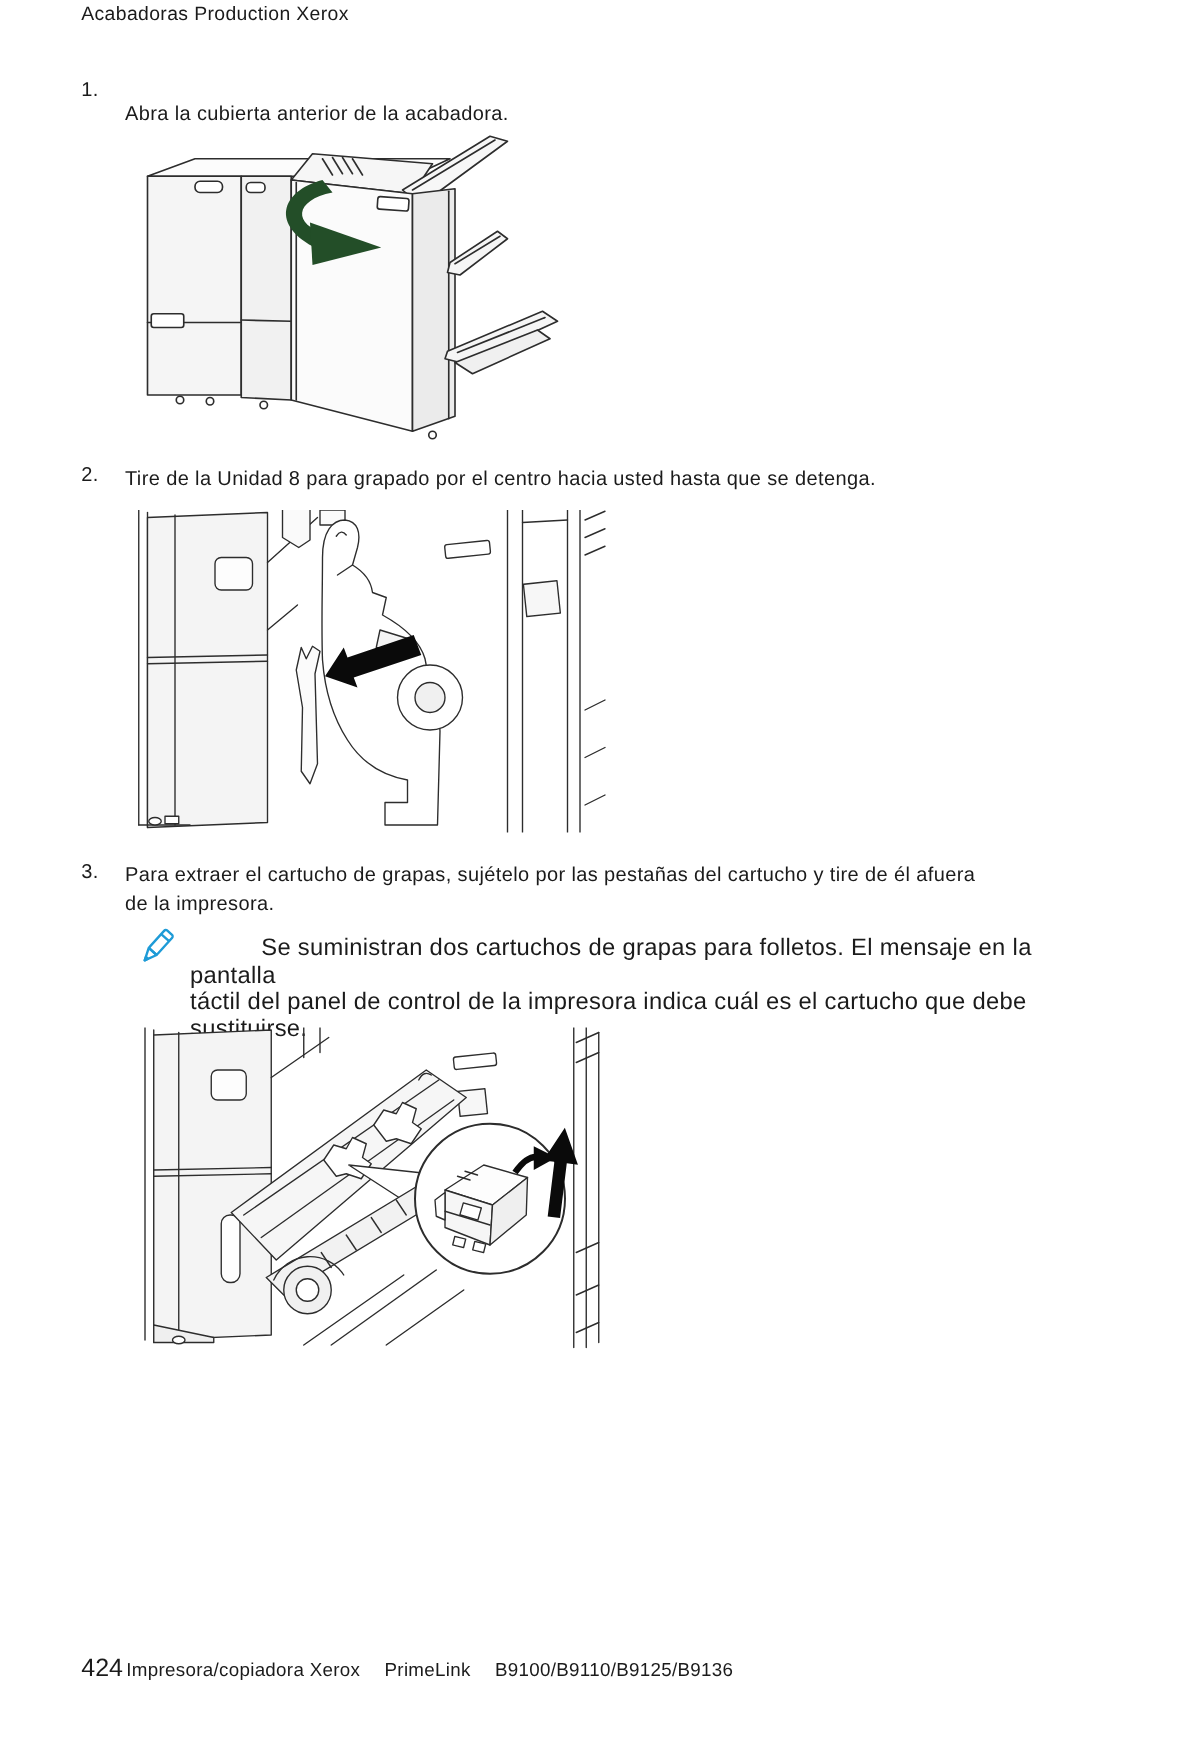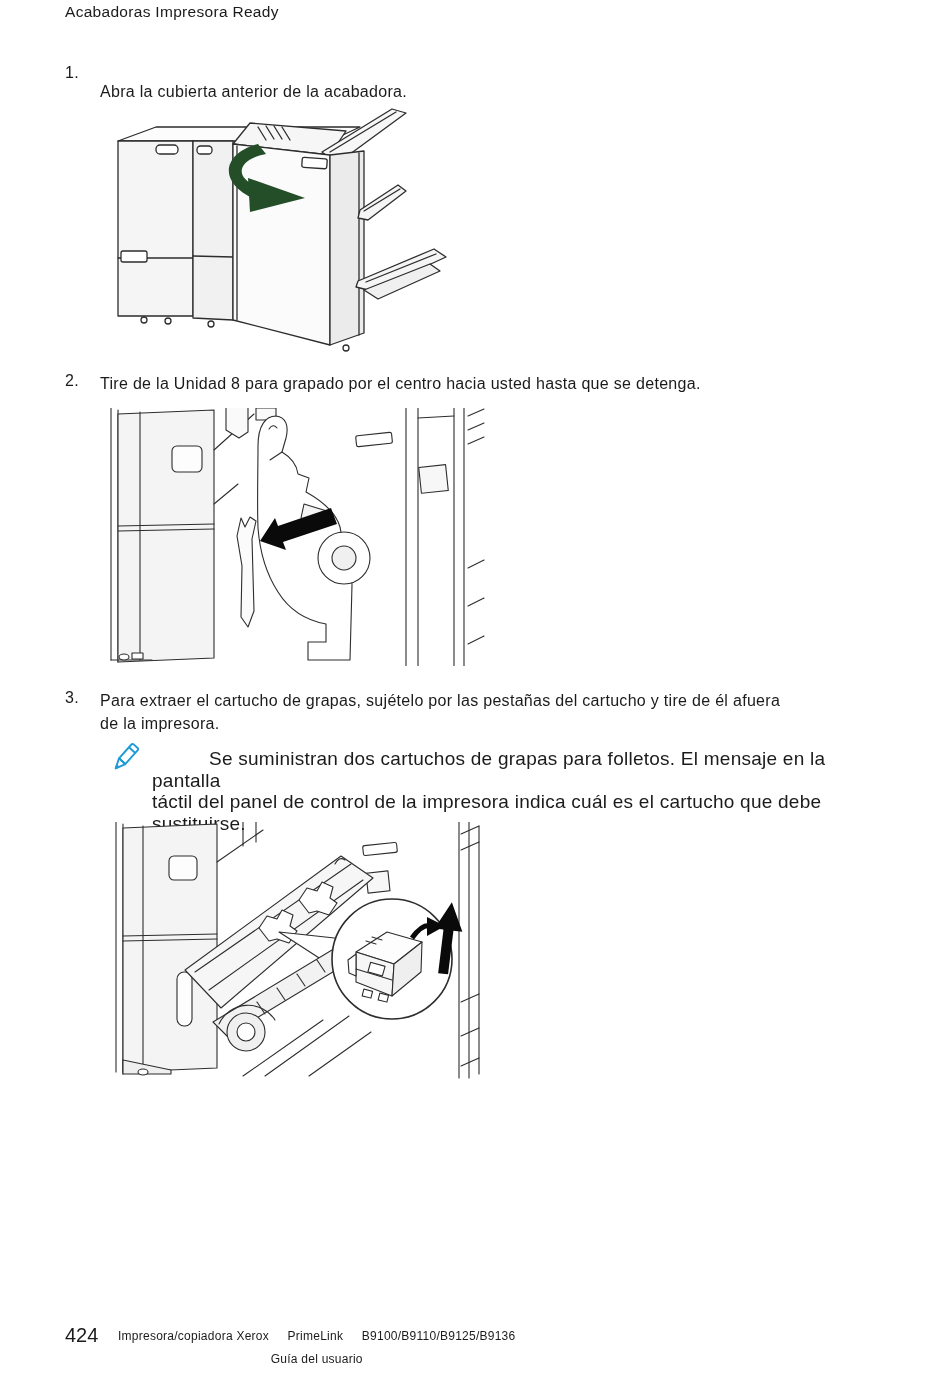--- a/index.html
+++ b/index.html
@@ -28,28 +28,28 @@
     left:152px;width:724px;font-size:19px;letter-spacing:.25px;
     line-height:21.5px;white-space:pre-line;text-indent:57px;
   }
   .note-icon-wrap{left:111px;top:741px;width:28px;height:34px;}
   .figure{overflow:visible;}
   .figure svg{display:block;width:100%;height:100%;}
   .art{stroke:var(--line-art);fill:none;stroke-linejoin:round;stroke-linecap:round;}
   .accent-arrow{fill:var(--accent-green);stroke:none;}
   .black-arrow{fill:var(--arrow-black);stroke:none;}
   .footer-pagenum{left:65px;top:1324px;font-size:20px;}
-  .footer-text{left:118px;top:1325px;font-size:12px;line-height:23px;letter-spacing:.25px;text-align:center;}
+  .footer-text{left:101px;top:1325px;font-size:15px;line-height:23px;letter-spacing:.25px;}
   .footer-line1 .f-part{margin-right:15px;}
   .footer-line1 .f-part:last-child{margin-right:0;}
 </style>
 </head>
 <body>
 
-<div class="abs running-header">Acabadoras Impresora Ready</div>
+<div class="abs running-header">Acabadoras Production Xerox</div>
 
 <div class="abs step-number" style="left:65px;top:64px">1.</div>
 <div class="abs step-text" style="left:100px;top:80px">Abra la cubierta anterior de la acabadora.</div>
 
 <div class="abs figure" style="left:108px;top:108px;width:414px;height:244px">
   <svg viewBox="0 0 414 244">
     <g class="art" stroke-width="1.3">
 
       <polygon points="10,33 48,19 252,19 222,33" fill="#fcfcfc"></polygon>
 
@@ -246,14 +246,13 @@
   </svg>
 </div>
 
 <div class="abs footer-pagenum">424</div>
 <div class="abs footer-text">
   <div class="footer-line1">
     <span class="f-part">Impresora/copiadora Xerox</span>
     <span class="f-part">PrimeLink</span>
     <span class="f-part">B9100/B9110/B9125/B9136</span>
   </div>
-  <div>Guía del usuario</div>
 </div>
 
 </body></html>

